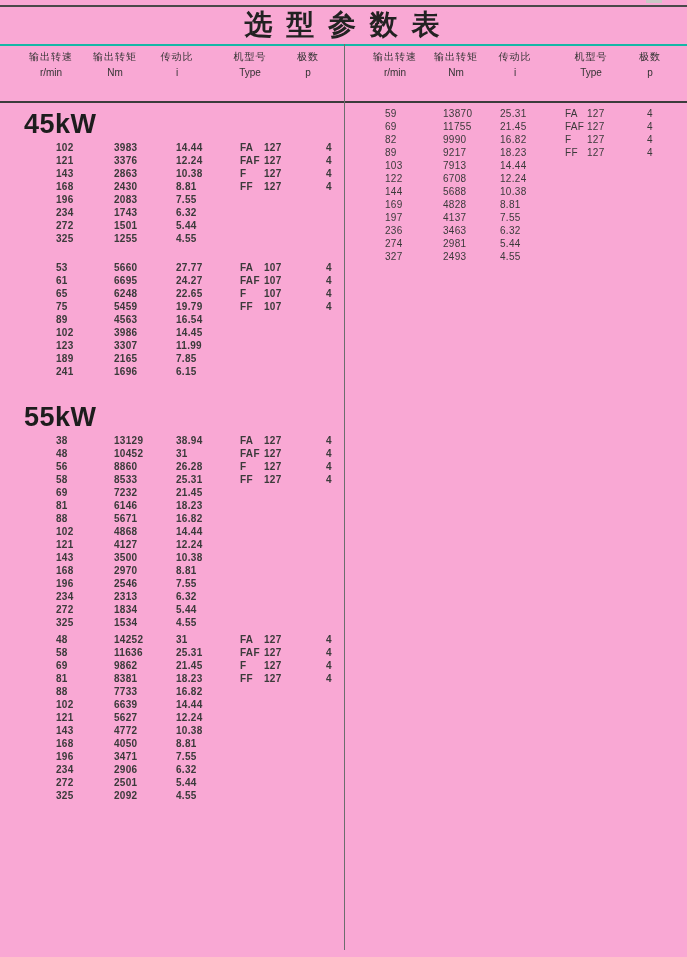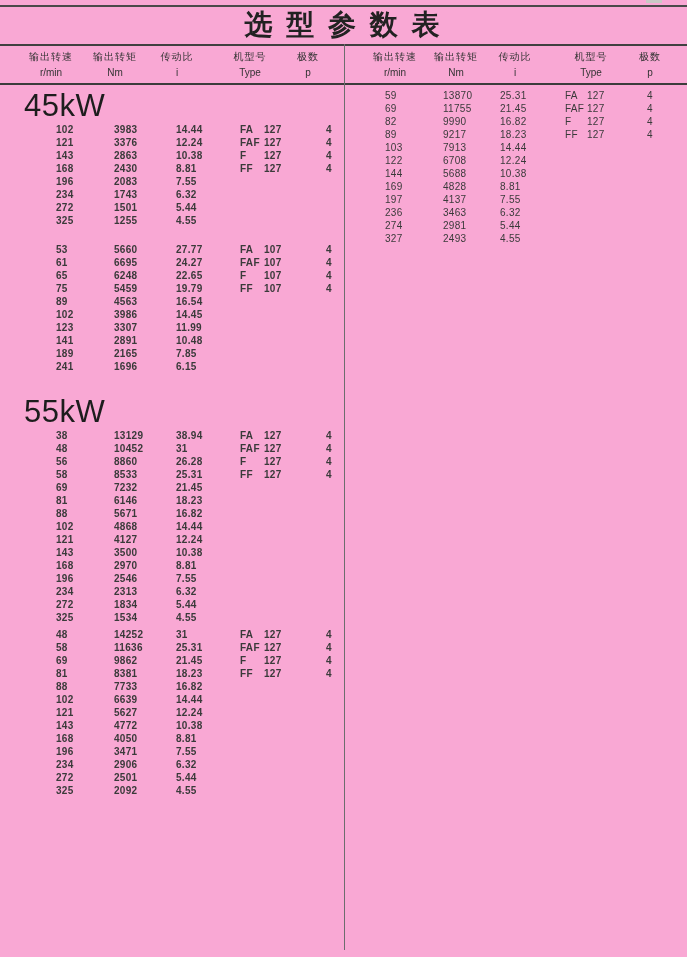--- a/index.html
+++ b/index.html
@@ -28,38 +28,38 @@
   }
   .panels {
     position:absolute; left:0; top:44px; width:687px; height:906px;
     display:flex;
   }
   .panel { box-sizing:border-box; }
   .panel.left  { width:345px; border-right:1px solid #6d6d6d; }
   .panel.right { width:342px; }
 
   .phead {
-    position:relative; height:41px;
-    border-top:2px solid #404040;
+    position:relative; height:59px;
+    border-top:2px solid #14b8a6;
     border-bottom:2px solid #3c3c3c;
     box-sizing:border-box;
   }
   .hcell { position:absolute; width:82px; text-align:center; top:4px; }
   .hcell .cn { font-size:10px; color:#333; letter-spacing:1px; }
   .hcell .un { font-size:10px; color:#333; margin-top:3px; }
   .panel.left  .h1 { left:10px; }  .panel.left  .h2 { left:74px; }
   .panel.left  .h3 { left:136px; } .panel.left  .h4 { left:209px; }
   .panel.left  .h5 { left:267px; }
   .panel.right .h1 { left:9px; }   .panel.right .h2 { left:70px; }
   .panel.right .h3 { left:129px; } .panel.right .h4 { left:205px; }
   .panel.right .h5 { left:264px; }
 
   .sec {
     margin:8px 0 0 24px;
-    font-size:31px; font-weight:400; line-height:26px;
+    font-size:27px; font-weight:700; line-height:26px;
     letter-spacing:0.5px; color:#1d1d1d;
   }
   .sec.gap-55 { margin-top:26px; }
   .sec.gap-75 { margin-top:33px; }
 
   .tbl { margin-top:4px; }
   .tbl.gap-block { margin-top:16px; }
 
   .trow {
     display:grid; height:13px; line-height:13px;
@@ -221,28 +221,20 @@
           </div>
           <div class="trow">
             <span class="c-speed">123</span>
             <span class="c-torque">3307</span>
             <span class="c-ratio">11.99</span>
             <span class="c-typeL"></span>
             <span class="c-typeN"></span>
             <span class="c-poles"></span>
           </div>
           <div class="trow">
-            <span class="c-speed">141</span>
-            <span class="c-torque">2891</span>
-            <span class="c-ratio">10.48</span>
-            <span class="c-typeL"></span>
-            <span class="c-typeN"></span>
-            <span class="c-poles"></span>
-          </div>
-          <div class="trow">
             <span class="c-speed">189</span>
             <span class="c-torque">2165</span>
             <span class="c-ratio">7.85</span>
             <span class="c-typeL"></span>
             <span class="c-typeN"></span>
             <span class="c-poles"></span>
           </div>
           <div class="trow">
             <span class="c-speed">241</span>
             <span class="c-torque">1696</span>

